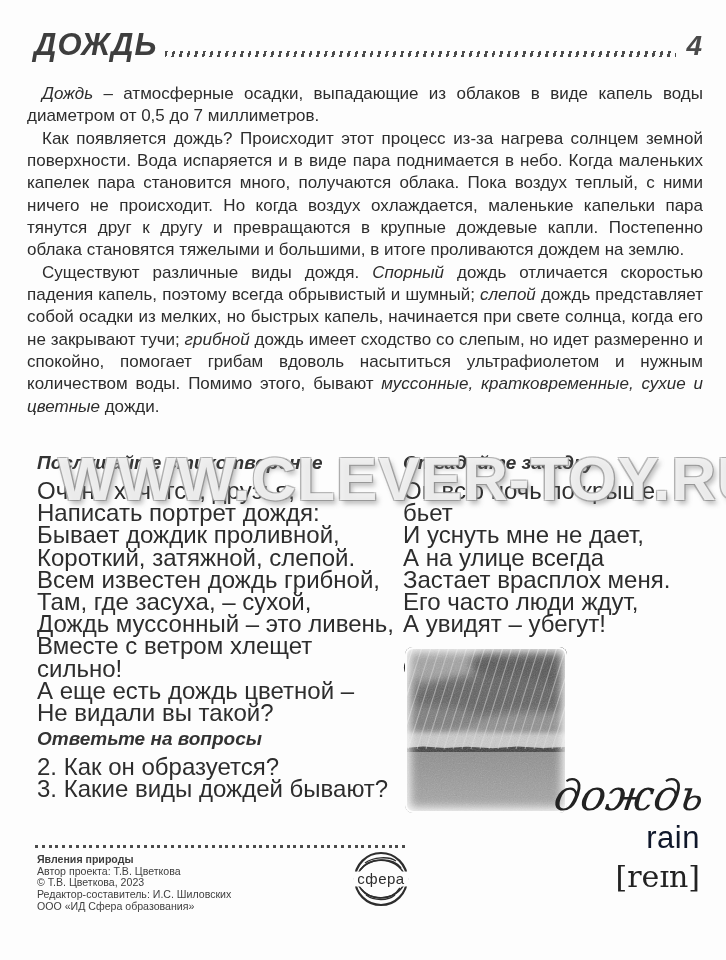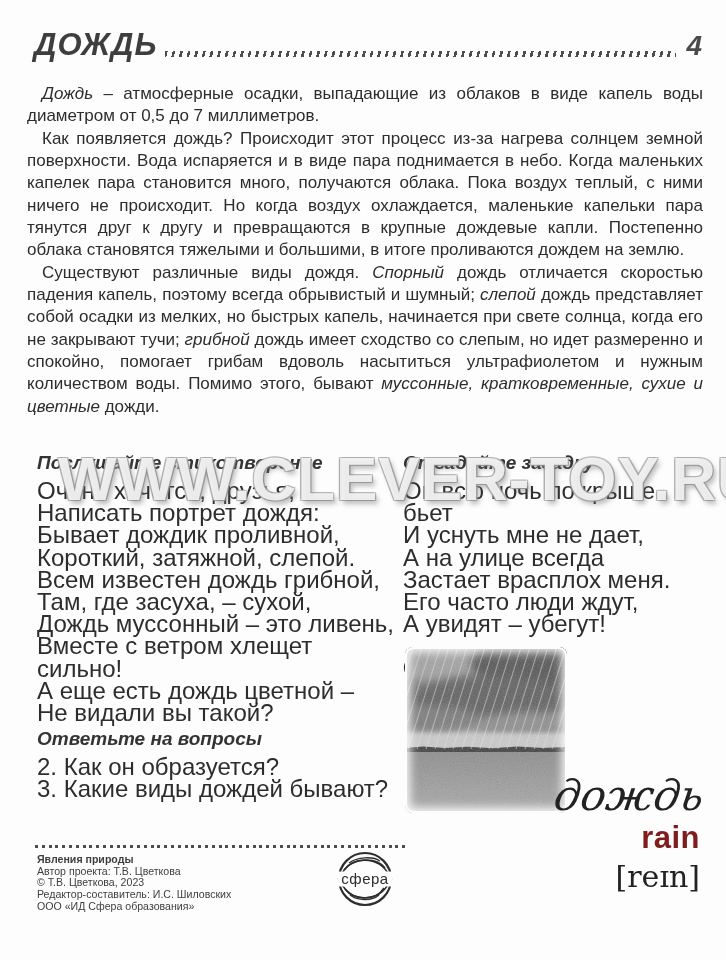--- a/index.html
+++ b/index.html
@@ -37,39 +37,39 @@
   .photo{ position:absolute; left:405px; top:647px; width:162px; height:166px;
           border-radius:8px; overflow:hidden; }
   .photo svg{ display:block; }
   .photo::after{ content:""; position:absolute; inset:0; border-radius:8px;
                  box-shadow: inset 0 0 0 2px #fdfdfd, inset 0 0 10px 5px rgba(253,253,253,.95); }
   
   .words{ position:absolute; right:26px; top:772px; text-align:right; color:#222; }
   .w-script{ font-family:"DejaVu Serif", serif; font-style:italic;
              font-size:42px; line-height:48px; transform:skewX(-8deg);
              transform-origin:right bottom; }
-  .w-en{ font-size:31px; font-weight:bold; line-height:35px; letter-spacing:.5px; color:#7f1d1d; }
+  .w-en{ font-size:31px; font-weight:normal; line-height:35px; letter-spacing:.5px; color:#0f172a; }
   .w-tr{ font-family:"DejaVu Serif", serif; font-size:30px; line-height:34px; margin-top:5px; }
   
   .watermark{
     position:absolute; top:443px; left:58px; z-index:6;
     font-size:62px; font-weight:bold; letter-spacing:1px; white-space:nowrap;
     color:rgba(255,255,255,.82);
     text-shadow: 3px 4px 5px rgba(110,110,110,.45),
       -1.2px -1.2px 0 rgba(168,168,168,.7), 1.2px -1.2px 0 rgba(168,168,168,.7),
       -1.2px 1.2px 0 rgba(168,168,168,.7), 1.2px 1.2px 0 rgba(168,168,168,.7);
     pointer-events:none;
   }
   
   .footer-leader{ position:absolute; left:35px; top:845px; width:371px; height:3.4px;
                   background:repeating-linear-gradient(90deg,#4c4c4c 0 3px,transparent 3px 6.8px); }
   .footer-text{ position:absolute; left:37px; top:854px;
                 font-size:10.6px; line-height:11.7px; color:#3e3e3e; }
   .footer-text .bold{ font-weight:bold; }
-  .logo{ position:absolute; left:336px; top:850px; width:58px; height:58px;text-align:right; }
+  .logo{ position:absolute; left:352px; top:850px; width:58px; height:58px;text-align:right; }
 </style>
 </head>
 <body>
 
 <div class="page">
 
   <div class="header">
     <div class="title">ДОЖДЬ</div>
     <div class="leader"></div>
     <div class="pagenum">4</div>

